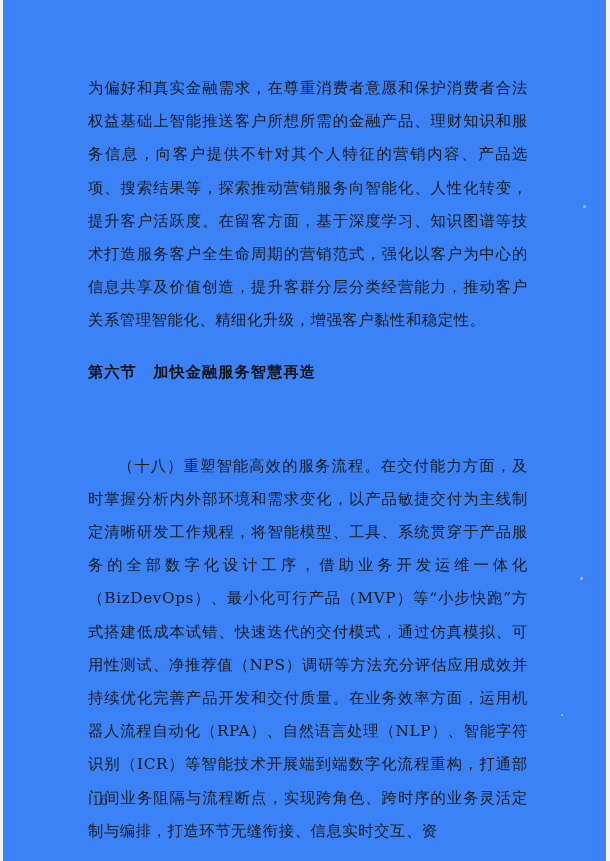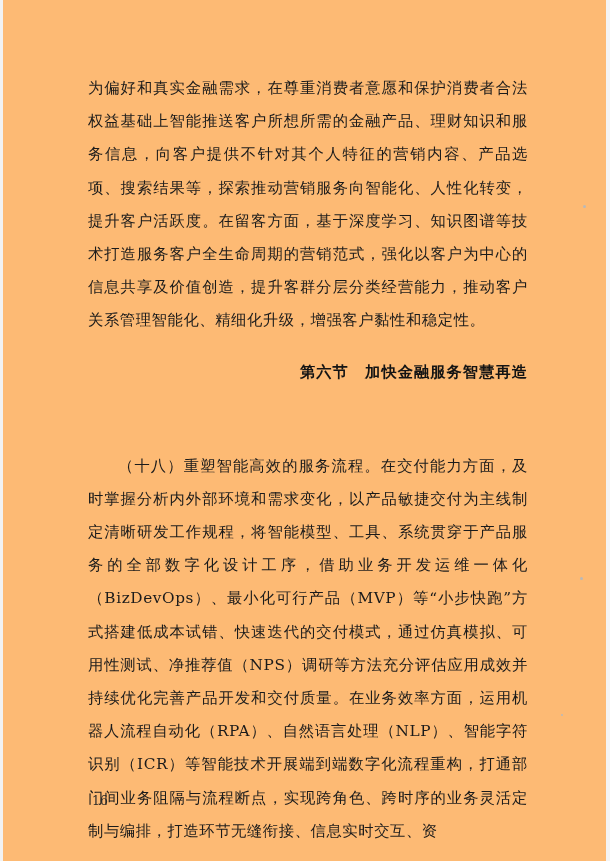--- a/index.html
+++ b/index.html
@@ -7,21 +7,21 @@
     padding: 0;
     background: #ffffff;
   }
   body {
     font-family: "DejaVu Serif", serif;
   }
   .page {
     position: relative;
     width: 610px;
     height: 861px;
-    background: #fdba74;
+    background: #3b82f6;
     overflow: hidden;
   }
   .scan-edge-left {
     position: absolute;
     left: 0;
     top: 0;
     width: 3px;
     height: 861px;
     background: #f2f2f2;
   }
@@ -56,21 +56,21 @@
   .para.indent {
     text-indent: 30px;
     margin-top: 41px;
   }
   .section-head {
     margin: 0;
     font-size: 15.2px;
     line-height: 33px;
     color: #141414;
     font-weight: bold;
-    text-align: right;
+    text-align: left;
     letter-spacing: 1.1px;
   }
   .gap-a { height: 18px; }
   .gap-b { height: 20px; }
   .folio {
     position: absolute;
     left: 92px;
     top: 793px;
     font-size: 12.4px;
     color: #2a2a2a;

